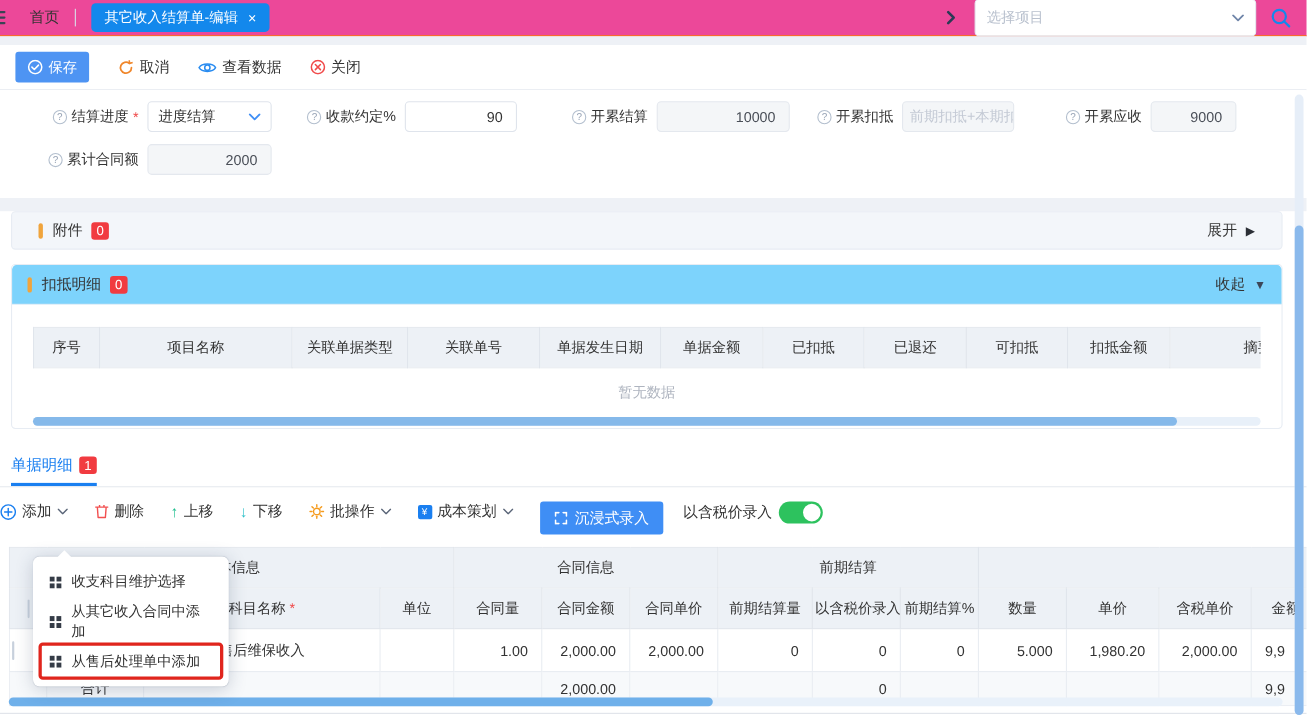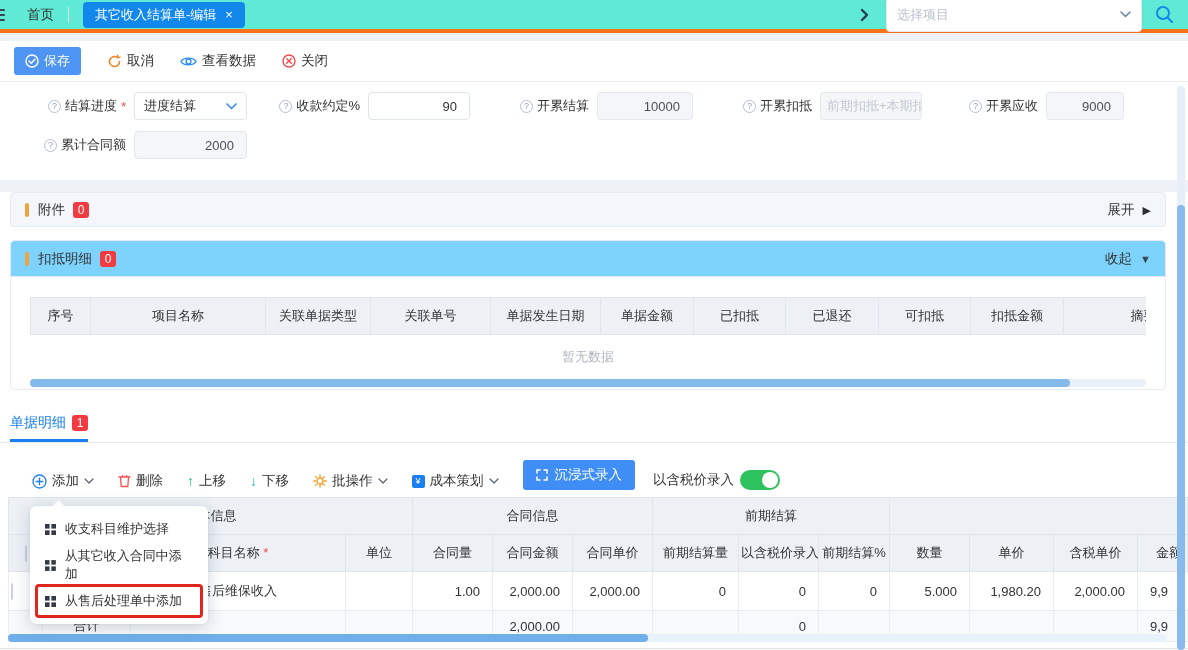--- a/index.html
+++ b/index.html
@@ -1,22 +1,22 @@
 <!DOCTYPE html>
 <html><head>
 <meta charset="utf-8">
 <style>
   html,body{margin:0;padding:0}
   .screen{position:relative;width:1188px;height:650px;background:#fff;overflow:hidden;
           font-family:"Liberation Sans",sans-serif;color:#333;font-size:13px}
   svg{display:block}
 
   
-  .tabbar{position:absolute;top:0;left:0;width:100%;height:33px;background:#5eead4;
-          border-bottom:4px solid #f97316;display:flex;align-items:center;box-sizing:border-box}
+  .tabbar{position:absolute;top:0;left:0;width:100%;height:33px;background:#ec4899;
+          border-bottom:1px solid #f97316;display:flex;align-items:center;box-sizing:border-box}
   .menu-frag{margin-left:-7px;width:12px;height:12px;display:flex;flex-direction:column;justify-content:space-between;flex:none}
   .menu-frag i{height:2px;background:#3a4454;border-radius:1px}
   .tab-home{margin-left:22px;font-size:13.5px;cursor:default}
   .tab-sep{width:1px;height:16px;background:#d9dfe8;margin:0 14px}
   .tab-active{background:#1388ec;color:#fff;height:26px;border-radius:4px;display:flex;
               align-items:center;padding:0 12px;font-size:13px;gap:9px}
   .tb-right{margin-left:auto;display:flex;align-items:center}
   .chev-right{margin-right:17px}
   .proj-select{width:256px;height:28px;background:#fff;border:1px solid #e7ebf1;border-radius:4px;
                display:flex;align-items:center;justify-content:space-between;padding:16px 10px;
@@ -43,21 +43,21 @@
   .ctrl{box-sizing:border-box;height:28px;border:1px solid #dfe4ec;border-radius:4px;background:#fff;
         display:flex;align-items:center;margin-left:8px;color:#333}
   .ctrl.num{justify-content:flex-end;padding:0 9px}
   .ctrl.dis{background:#f4f6f8;border-color:#e4e8ee;color:#4a4f58}
   .ctrl.ph{color:#c3c9d4;justify-content:flex-start;padding:0 6px;overflow:hidden;white-space:nowrap}
   .ctrl.sel{justify-content:space-between;padding:0 9px}
   .band2{position:absolute;top:180px;left:0;width:100%;height:12px;background:#eef1f6}
 
   
   .secbar{position:absolute;left:10px;width:1156px;height:35px;background:#f3f6fa;border:1px solid #e7ecf3;
-          border-radius:4px;display:flex;align-items:center;padding:0 14px;box-sizing:border-box}
+          border-radius:4px;display:flex;align-items:center;padding:0 24px;box-sizing:border-box}
   .marker{width:4px;height:14px;border-radius:2px;background:#f0a43c;margin-right:9px;flex:none}
   .sec-title{font-size:13.5px}
   .badge{min-width:8px;height:16px;background:#f13b40;color:#fff;font-size:12px;border-radius:3px;
          padding:0 4px;margin-left:8px;display:flex;align-items:center;justify-content:center}
   .sec-right{margin-left:auto;display:flex;align-items:center;gap:8px;font-size:13.5px}
   .tri-r::after{content:"▶";font-size:11px;color:#2b2f36}
   .tri-d::after{content:"▼";font-size:11px;color:#3c4658}
   .panel{position:absolute;top:240px;left:10px;width:1156px;height:150px;border:1px solid #e7ecf3;
          border-radius:4px;box-sizing:border-box;background:#fff}
   .secbar2{height:35px;background:#7dd3fc;border-bottom:1px solid #e7ecf3;border-radius:4px 4px 0 0;
@@ -68,22 +68,22 @@
                 border:1px solid #e0e5ec;padding:0 2px;overflow:hidden;white-space:nowrap}
   .empty{height:44px;display:flex;align-items:center;justify-content:center;color:#aeb4bf;width:1116px;margin-left:19px}
   .hscroll{position:relative;height:8px;border-radius:4px;background:#e8f0f9;width:1116px;margin-left:19px}
   .hthumb{position:absolute;left:0;top:0;height:8px;border-radius:4px;background:#85b9ea}
 
   
   .dtab{position:absolute;left:10px;top:414px;display:flex;align-items:center;gap:6px;
         padding-bottom:7px;border-bottom:3px solid #1a7ff0}
   .dtab .lbl{color:#1a7ff0;font-size:14px}
   .divider{position:absolute;top:442px;left:0;width:100%;height:1px;background:#e6eaef}
-  .tb2{position:absolute;top:456px;left:0;width:100%;height:34px;display:flex;align-items:flex-end;
-       padding-left:32px;box-sizing:border-box}
+  .tb2{position:absolute;top:456px;left:0;width:100%;height:34px;display:flex;align-items:flex-start;
+       box-sizing:border-box}
   .titem{display:flex;align-items:center;gap:5px;margin-right:24px;font-size:13.5px;cursor:default}
   .arrow-up::after{content:"↑";color:#1fbf8f;font-size:14px;font-weight:bold}
   .arrow-dn::after{content:"↓";color:#2fc1c9;font-size:14px;font-weight:bold}
   .yen-sq{width:13px;height:13px;background:#1a7ff0;border-radius:2px;color:#fff;font-size:9px;
           display:flex;align-items:center;justify-content:center}
   .yen-sq::after{content:"¥"}
   .btn-imm{height:30px;background:#3f8ef5;border-radius:3px;color:#fff;display:flex;align-items:center;
            gap:7px;padding:0 13px;font-size:13.5px;margin-right:18px;border:none;font-family:inherit}
   .taxwrap{display:flex;align-items:center;gap:6px;font-size:13.5px}
   .toggle{width:40px;height:20px;border-radius:10px;background:#2dc25e;position:relative}
@@ -209,21 +209,21 @@
       </div>
       <div class="ctrl num" style="width:102px">
         <span>90</span>
       </div>
     </div>
     <div class="fld" style="left:498px;top:10px">
       <div class="flabel" style="width:91px">
         <span class="qicon"></span>
         <span>开累结算</span>
       </div>
-      <div class="ctrl num dis" style="width:96px">
+      <div class="ctrl num dis" style="width:121px">
         <span>10000</span>
       </div>
     </div>
     <div class="fld" style="left:728px;top:10px">
       <div class="flabel" style="width:84px">
         <span class="qicon"></span>
         <span>开累扣抵</span>
       </div>
       <div class="ctrl ph dis" style="width:102px">
         <span>前期扣抵+本期扣抵</span>

